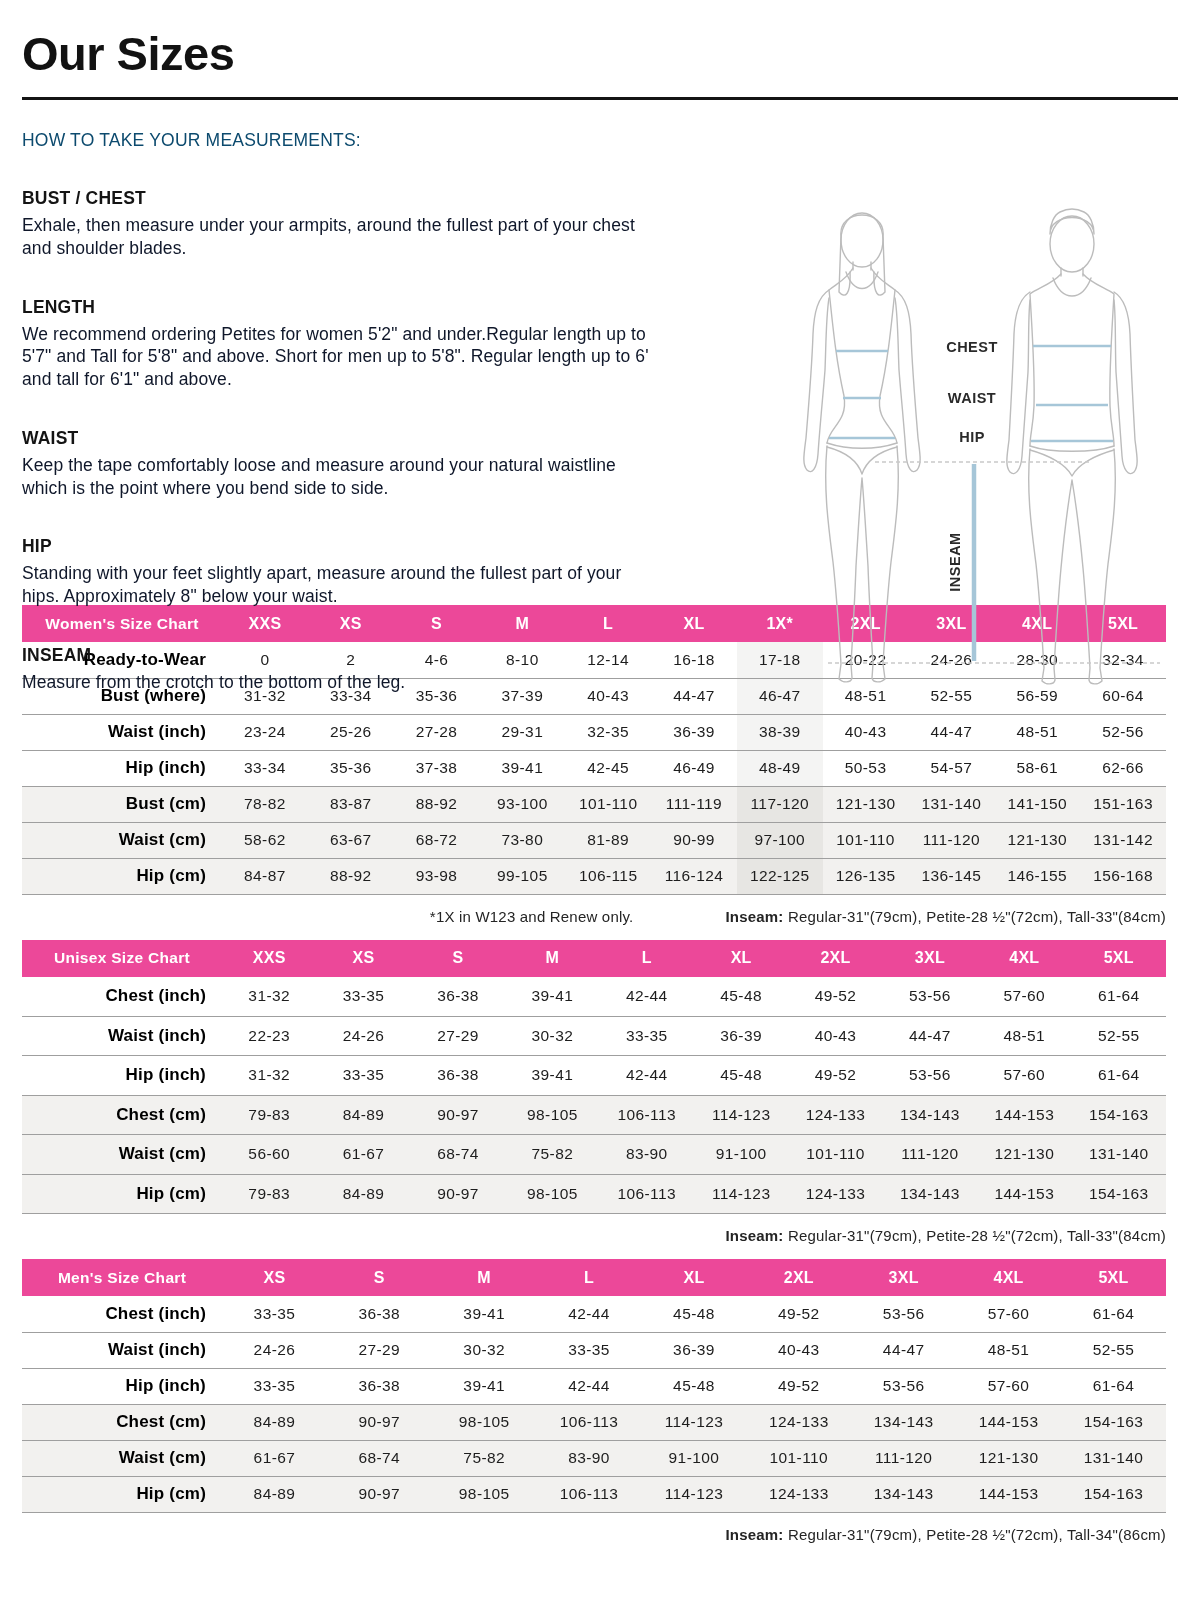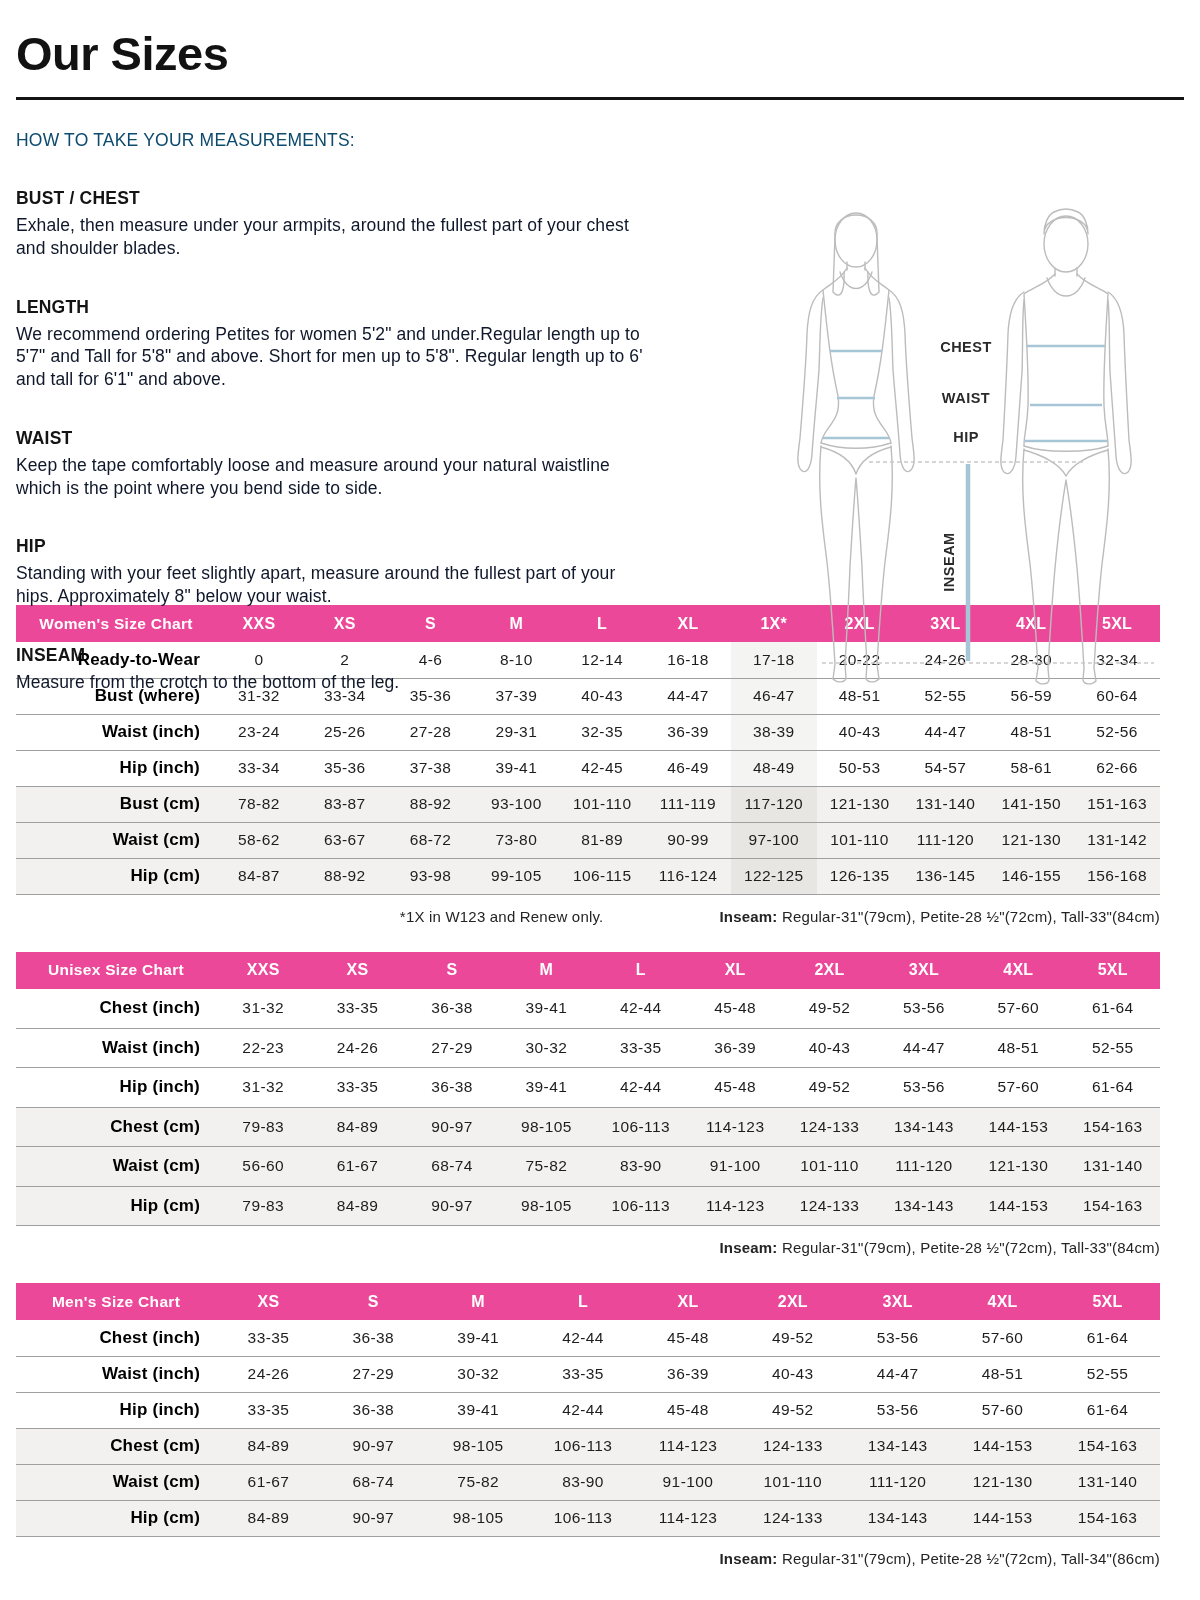--- a/index.html
+++ b/index.html
@@ -2,21 +2,21 @@
 <html><head>
 <meta charset="utf-8">
 <style>
   * { margin:0; padding:0; box-sizing:border-box; }
   html,body { background:#ffffff; }
   body {
     width:1200px; height:1600px; overflow:hidden;
     font-family:"Liberation Sans", sans-serif;
     color:#1d1d1d;
   }
-  .page { position:relative; width:1200px; height:1600px; padding:0 16px; }
+  .page { position:relative; width:1200px; height:1600px; padding:0 22px; }
 
   
   .page-title { font-size:47px; font-weight:bold; letter-spacing:-0.5px; color:#121212; padding-top:26px; }
   .title-rule { border:none; border-top:3px solid #141414; margin-top:16px; }
 
   
   .content-top { position:relative; height:505px; }
   .instructions { width:640px; padding-top:30px; }
   .instr-heading { font-size:17.5px; font-weight:normal; color:#0c4a6e; letter-spacing:0.2px; }
   .instr-section { margin-top:37px; }
@@ -38,24 +38,24 @@
   .size-table thead th { background:#ec4899; color:#ffffff; font-size:16px; font-weight:bold; letter-spacing:0.3px; text-align:center; }
   .size-table thead th.tbl-title { font-size:15.5px; }
   .size-table tbody tr { border-bottom:1px solid #9f9f9f; }
   .size-table tbody tr.shaded { background:#f2f1ef; }
   .size-table tbody th.row-label { text-align:right; padding-right:16px; font-size:17px; font-weight:bold; color:#000000; letter-spacing:0.2px; }
   .size-table tbody td { text-align:center; font-size:15.5px; color:#1d1d1d; letter-spacing:0.4px; }
   .size-table tbody td.hl { background:rgba(60,55,40,0.055);margin-top:40px; }
   .rows-36 tbody tr { height:36px; }
   .rows-39 tbody tr { height:39.5px; }
 
-  .footnote { display:flex; justify-content:flex-end; align-items:baseline; gap:116px; width:1144px; padding:13px 0 15px 0; font-size:15px; color:#242424; letter-spacing:0.2px; }
+  .footnote { display:flex; justify-content:flex-end; align-items:baseline; gap:92px; width:1144px; padding:13px 0 15px 0; font-size:15px; color:#242424; letter-spacing:0.2px; }
   .footnote .fn-bold { font-weight:bold; }
   .chart { margin-top:0; }
-  .chart + .chart { margin-top:12px; }
+  .chart + .chart { margin-top:0; }
 </style>
 </head>
 <body>
 
 <div class="page">
 
   <h1 class="page-title">Our Sizes</h1>
   <hr class="title-rule">
 
   <div class="content-top">

